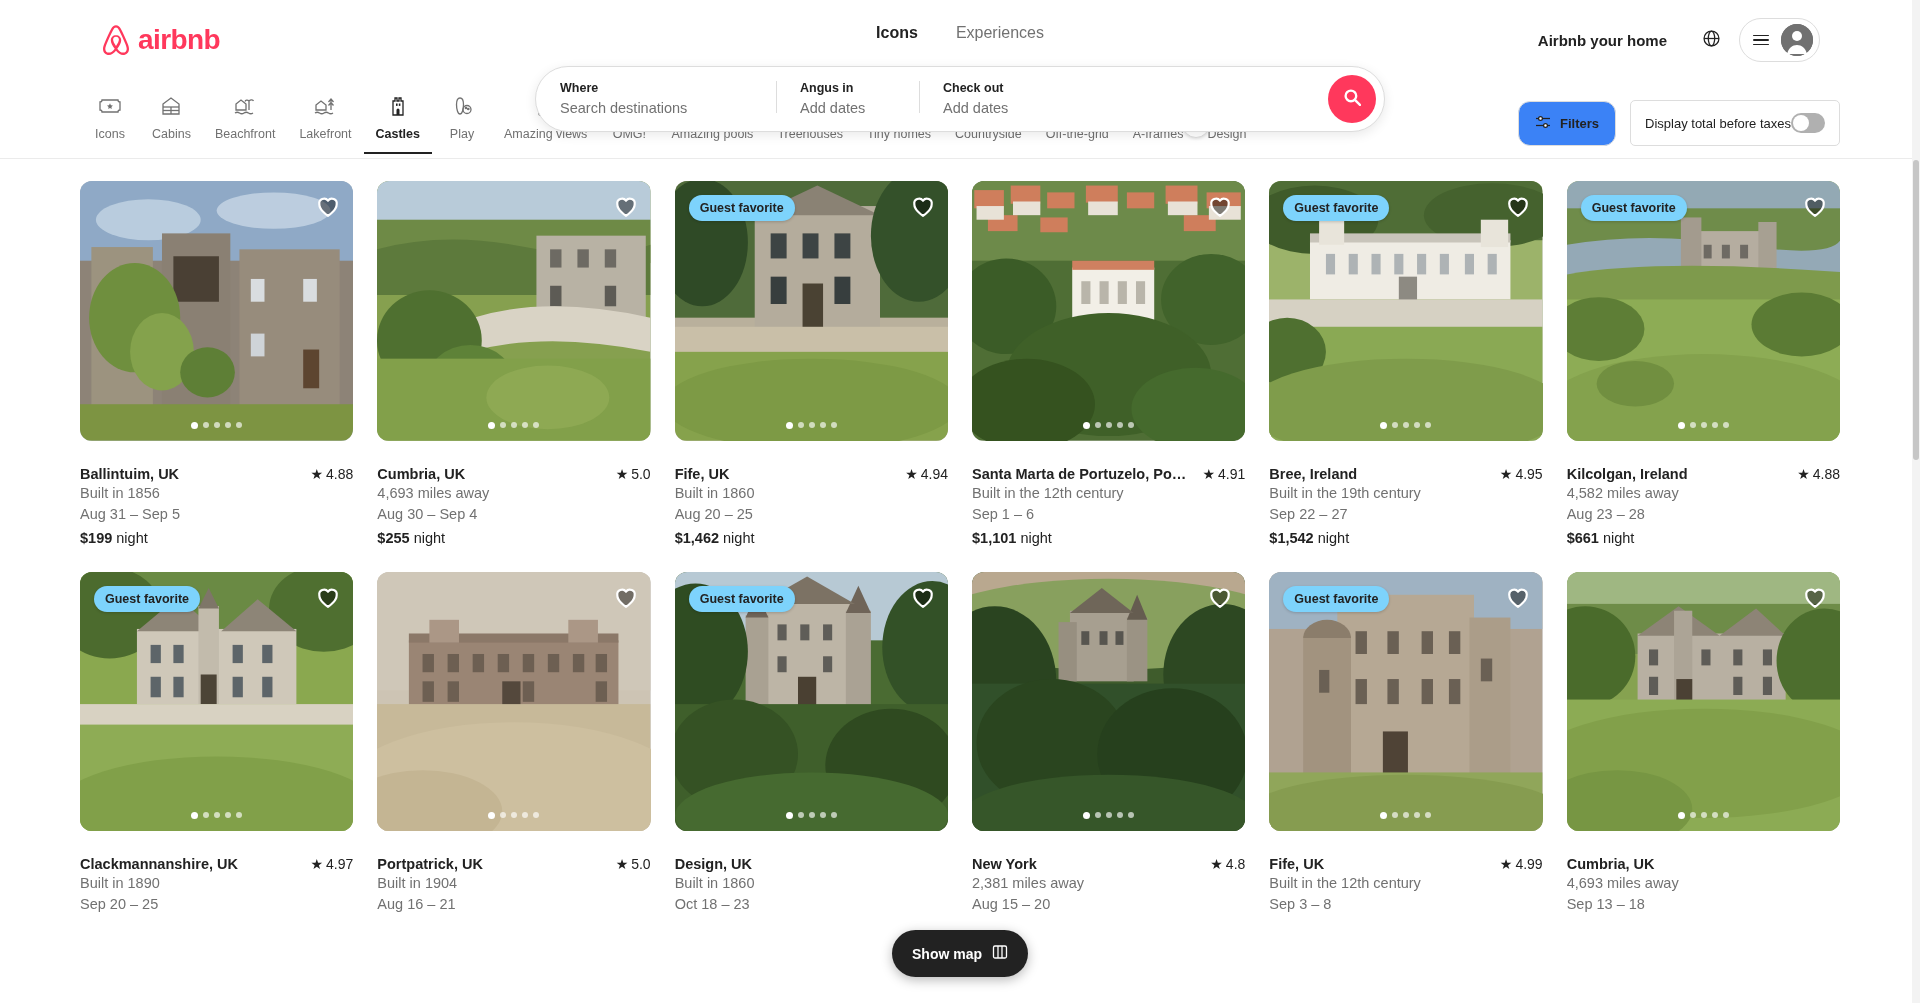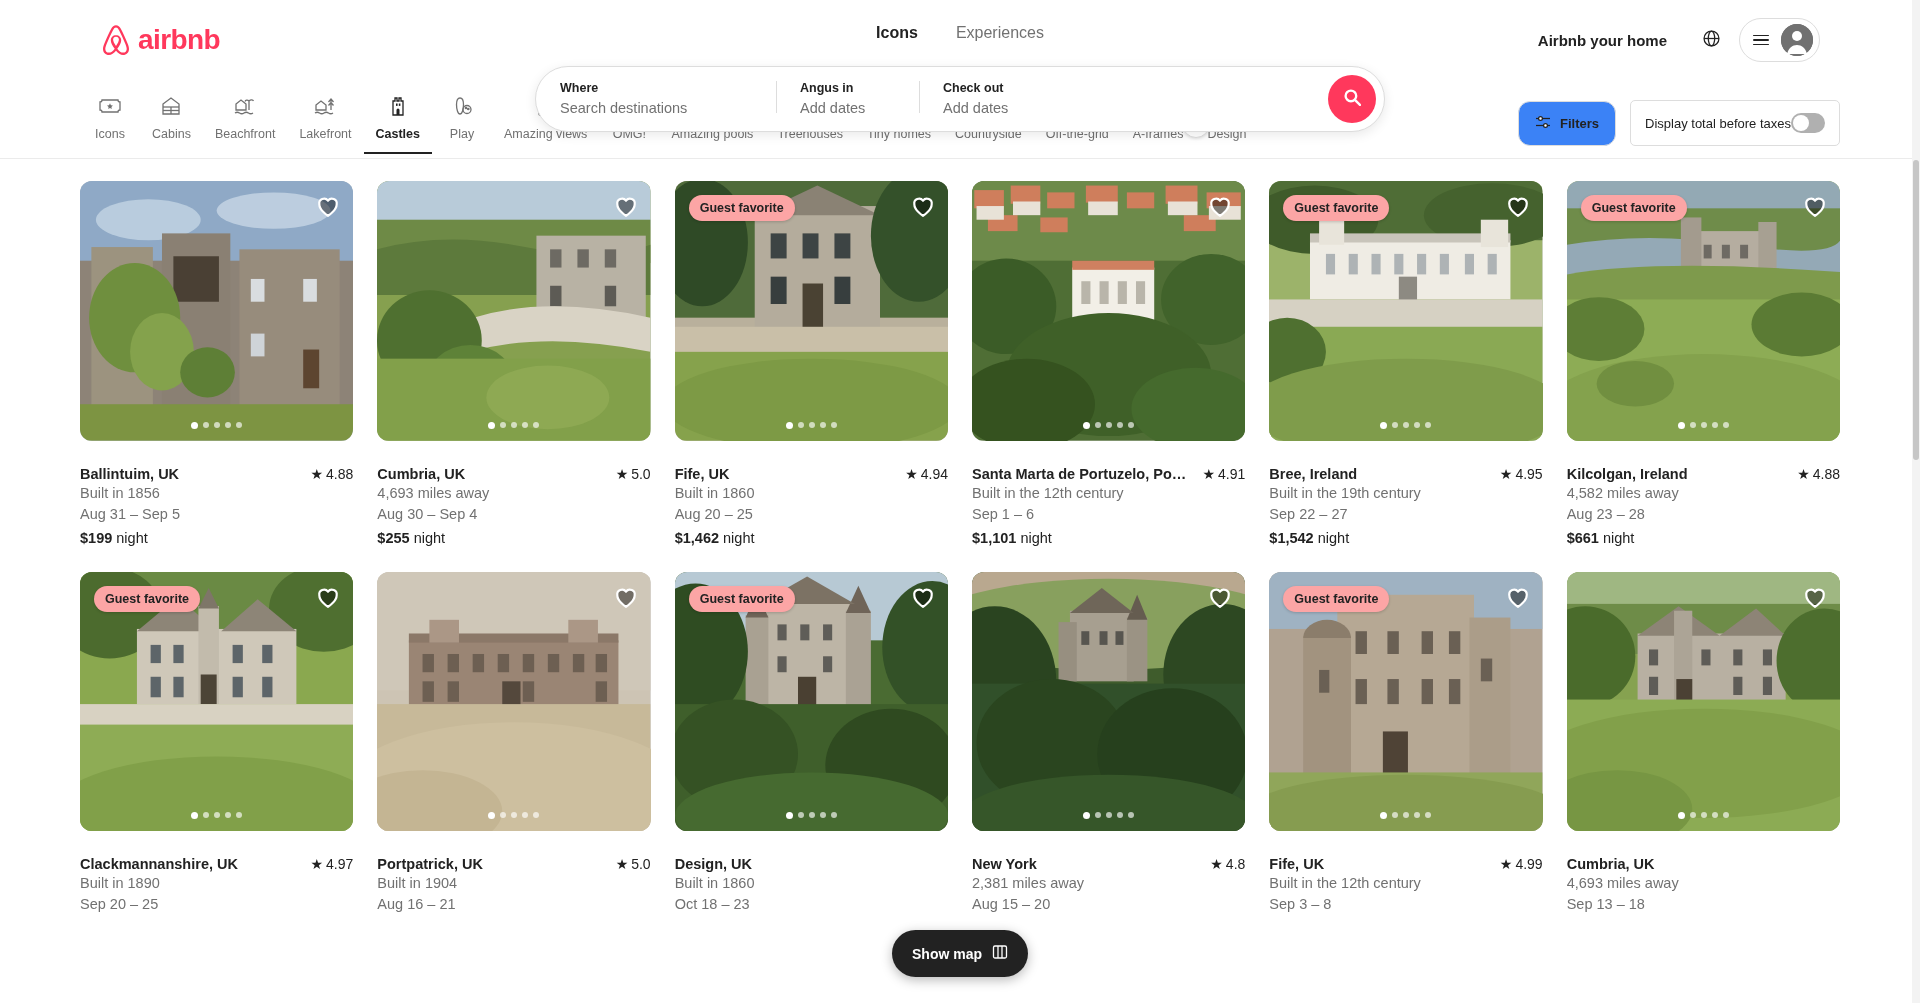--- a/index.html
+++ b/index.html
@@ -259,21 +259,21 @@
     border-radius: 12px;
     overflow: hidden;
     background: #dedede;
   }
   .card-img .photo {
     position: absolute; inset: 0;
   }
   .badge {
     position: absolute;
     top: 14px; left: 14px;
-    background: #fca5a5;
+    background: #7dd3fc;
     border-radius: 16px;
     padding: 6px 11px;
     font-size: 12.5px;
     font-weight: 700;
     color: #222;
     box-shadow: 0 1px 3px rgba(0,0,0,0.18);
     z-index: 2;
     white-space: nowrap;
   }
   .heart {

